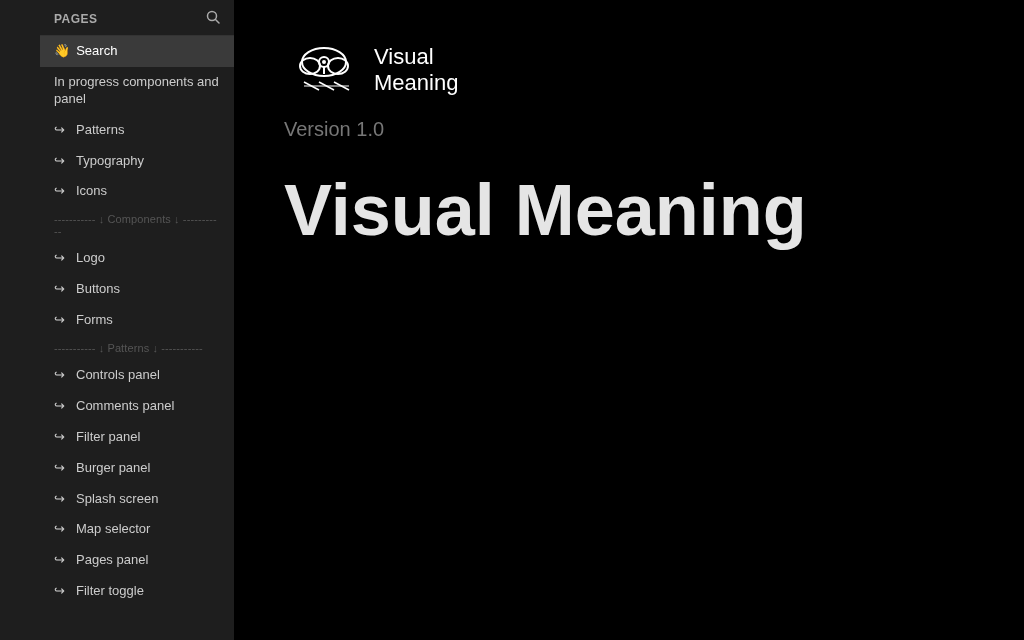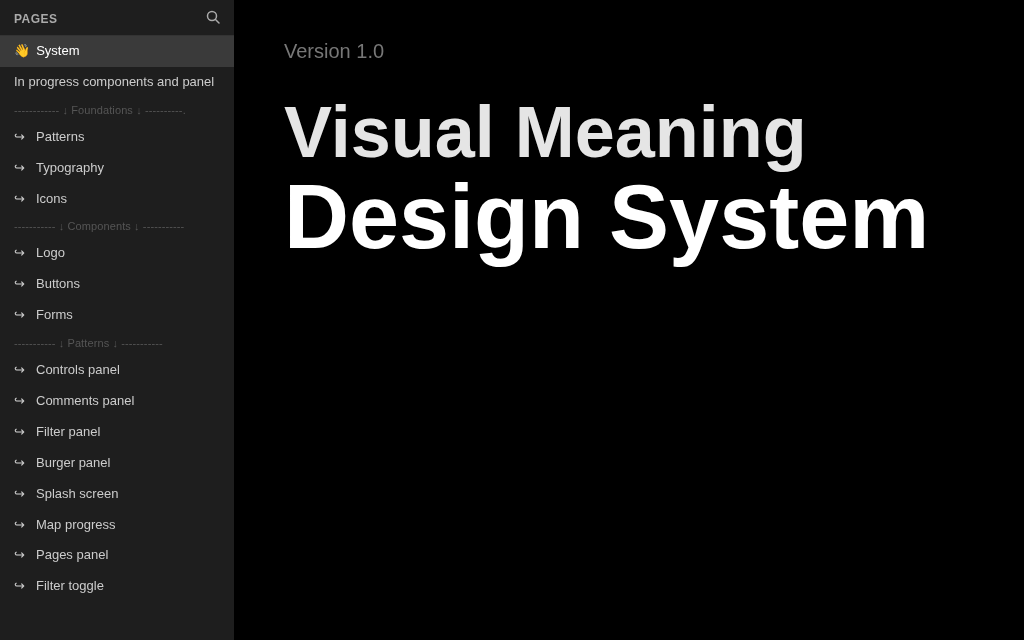--- a/index.html
+++ b/index.html
@@ -8,20 +8,21 @@
     
     #sidebar {
       width: 234px;
       min-width: 234px;
       background: #1e1e1e;
       display: flex;
       flex-direction: column;
       height: 640px;
       overflow-y: auto;
       color: #ccc;
+      padding-left: 40px;
     }
 
     #sidebar-header {
       display: flex;
       align-items: center;
       justify-content: space-between;
       padding: 10px 14px 8px 14px;
       border-bottom: 1px solid #333;
     }
 
@@ -147,26 +148,25 @@
     <span data-name="search-icon">
       <svg width="14" height="14" viewBox="0 0 14 14" fill="none" xmlns="http://www.w3.org/2000/svg">
         <circle cx="6" cy="6" r="4.5" stroke="#aaa" stroke-width="1.5"></circle>
         <line x1="9.5" y1="9.5" x2="13" y2="13" stroke="#aaa" stroke-width="1.5" stroke-linecap="round"></line>
       </svg>
     </span>
   </div>
   <div id="sidebar-items" data-name="sidebar-items">
   <div class="sidebar-item active" data-name="sidebar-item-cover">
         <span class="item-icon" data-name="sidebar-icon-cover">👋</span>
-        <span data-name="sidebar-label-cover">System</span>
+        <span data-name="sidebar-label-cover">Search</span>
       </div>
       <div class="sidebar-item" data-name="sidebar-item-in-progress">
         <span data-name="sidebar-label-in-progress">In progress components and panel</span>
       </div>
-      <div class="sidebar-divider" data-name="sidebar-divider-divider-foundations">------------ ↓ Foundations ↓ ----------.</div>
       <div class="sidebar-item" data-name="sidebar-item-colours">
         <span class="item-icon" data-name="sidebar-icon-colours">↪</span>
         <span data-name="sidebar-label-colours">Patterns</span>
       </div>
       <div class="sidebar-item" data-name="sidebar-item-typography">
         <span class="item-icon" data-name="sidebar-icon-typography">↪</span>
         <span data-name="sidebar-label-typography">Typography</span>
       </div>
       <div class="sidebar-item" data-name="sidebar-item-icons">
         <span class="item-icon" data-name="sidebar-icon-icons">↪</span>
@@ -201,30 +201,50 @@
       <div class="sidebar-item" data-name="sidebar-item-burger-panel">
         <span class="item-icon" data-name="sidebar-icon-burger-panel">↪</span>
         <span data-name="sidebar-label-burger-panel">Burger panel</span>
       </div>
       <div class="sidebar-item" data-name="sidebar-item-splash-screen">
         <span class="item-icon" data-name="sidebar-icon-splash-screen">↪</span>
         <span data-name="sidebar-label-splash-screen">Splash screen</span>
       </div>
       <div class="sidebar-item" data-name="sidebar-item-map-selector">
         <span class="item-icon" data-name="sidebar-icon-map-selector">↪</span>
-        <span data-name="sidebar-label-map-selector">Map progress</span>
+        <span data-name="sidebar-label-map-selector">Map selector</span>
       </div>
       <div class="sidebar-item" data-name="sidebar-item-search-panel">
         <span class="item-icon" data-name="sidebar-icon-search-panel">↪</span>
         <span data-name="sidebar-label-search-panel">Pages panel</span>
       </div>
       <div class="sidebar-item" data-name="sidebar-item-filter-toggle">
         <span class="item-icon" data-name="sidebar-icon-filter-toggle">↪</span>
         <span data-name="sidebar-label-filter-toggle">Filter toggle</span>
       </div>
     </div>
 </div>
 
 <div id="main" data-name="main-content">
+  <div id="logo-area" data-name="logo-area">
+    <svg id="logo-svg" data-name="logo-svg" viewBox="0 0 80 60" xmlns="http://www.w3.org/2000/svg">
+
+      <ellipse cx="40" cy="22" rx="22" ry="14" fill="none" stroke="white" stroke-width="2"></ellipse>
+      <ellipse cx="26" cy="26" rx="10" ry="8" fill="none" stroke="white" stroke-width="2"></ellipse>
+      <ellipse cx="54" cy="26" rx="10" ry="8" fill="none" stroke="white" stroke-width="2"></ellipse>
+
+      <circle cx="40" cy="22" r="5" fill="none" stroke="white" stroke-width="2"></circle>
+      <circle cx="40" cy="22" r="2" fill="white"></circle>
+      <line x1="40" y1="27" x2="40" y2="34" stroke="white" stroke-width="2"></line>
+
+      <line x1="20" y1="42" x2="35" y2="50" stroke="white" stroke-width="1.5"></line>
+      <line x1="35" y1="42" x2="50" y2="50" stroke="white" stroke-width="1.5"></line>
+      <line x1="50" y1="42" x2="65" y2="50" stroke="white" stroke-width="1.5"></line>
+      <line x1="20" y1="46" x2="65" y2="46" stroke="white" stroke-width="1"></line>
+    </svg>
+    <div id="logo-text" data-name="logo-text-area">
+      <span data-name="logo-visual" style="font-size:22px;color:#fff;font-weight:400;line-height:1.2;">Visual</span>
+      <span data-name="logo-meaning" style="font-size:22px;color:#fff;font-weight:400;line-height:1.2;">Meaning</span>
+    </div>
+  </div>
   <div data-name="version-label" style="font-size:20px;color:#777;margin-bottom:30px;font-weight:400;">Version 1.0</div>
   <div data-name="brand-title" style="font-size:72px;font-weight:700;color:#e5e5e5;line-height:1.1;">Visual Meaning</div>
-  <div data-name="brand-subtitle" style="font-size:90px;font-weight:900;color:#fff;line-height:1.0;">Design System</div>
 </div>
 
 </body></html>

